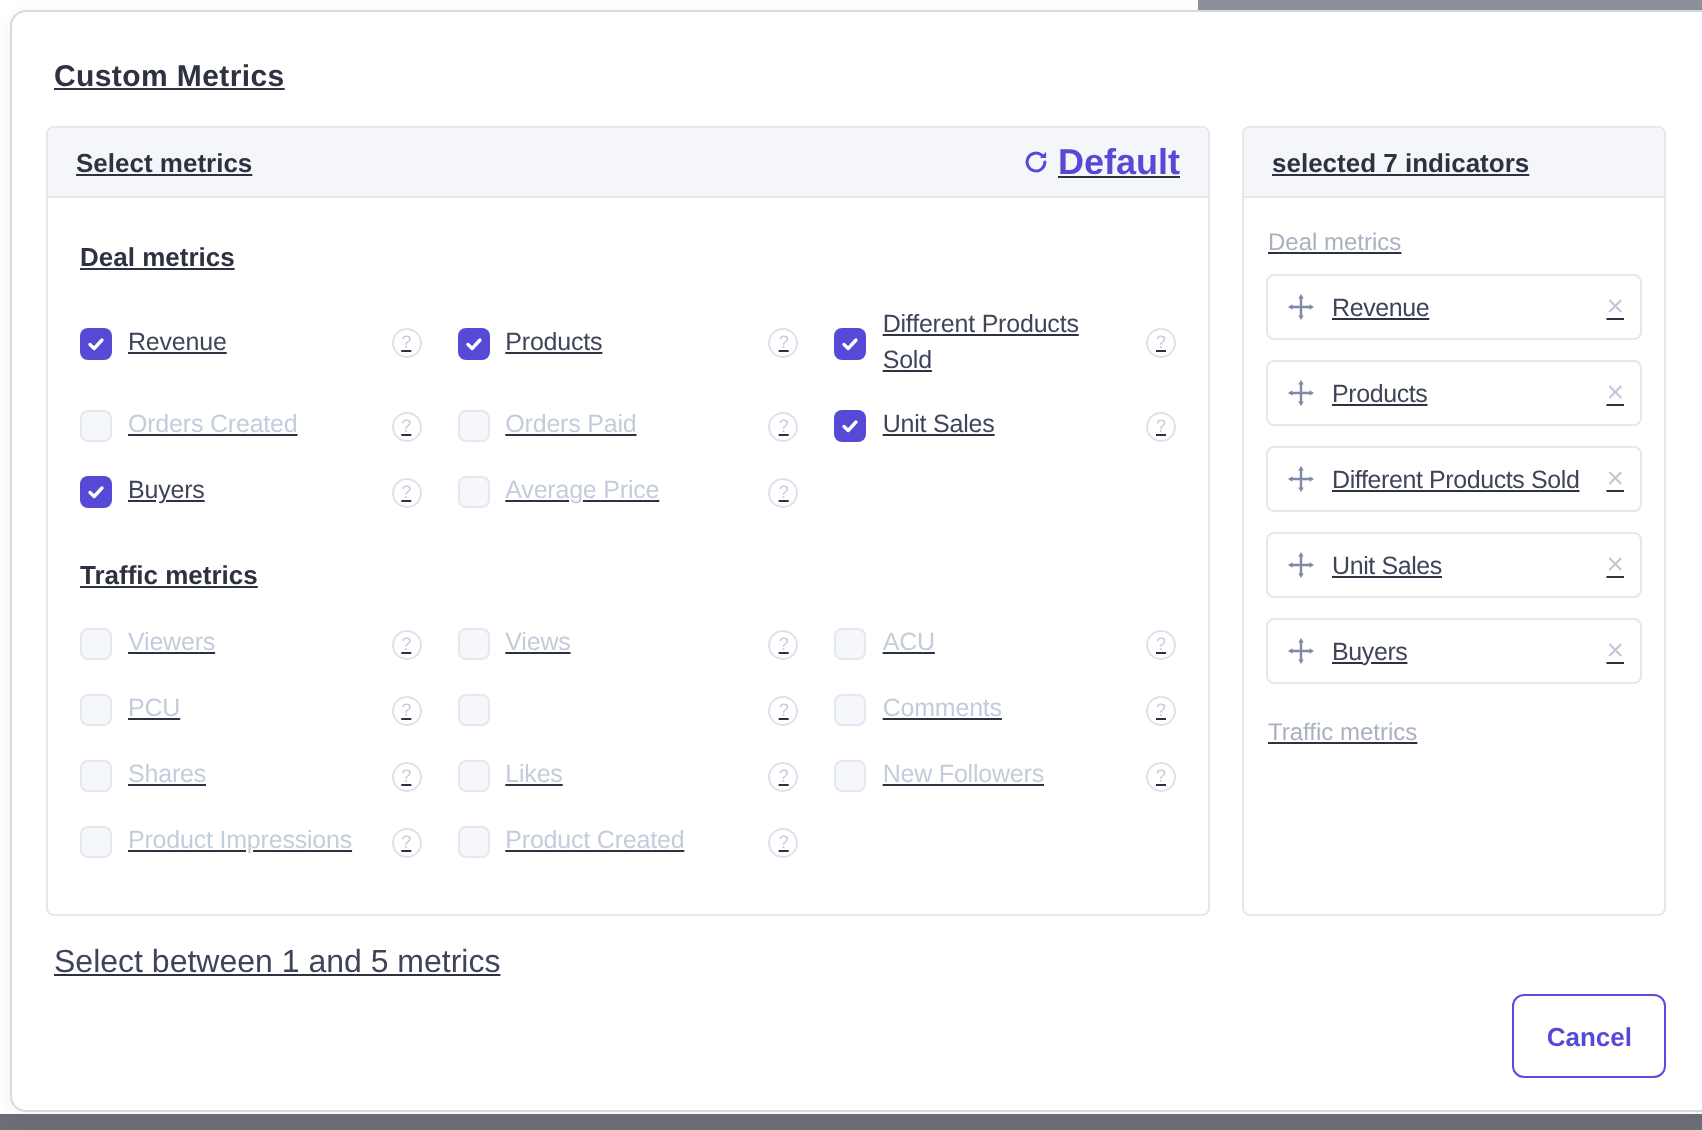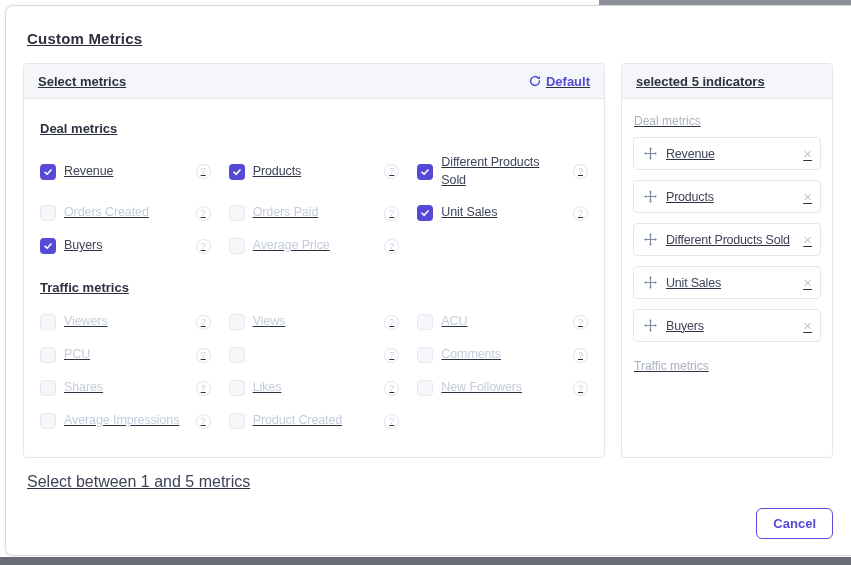--- a/index.html
+++ b/index.html
@@ -35,21 +35,21 @@
   .panel-right { flex: 0 0 212px; }
   .panel-header {
     flex: none; height: 35px; background: var(--panel-header-bg);
     border-bottom: 1px solid var(--panel-border);
     display: flex; align-items: center; justify-content: space-between;
     padding: 0 14px; font-size: 13px; font-weight: 700; color: var(--text-dark);
   }
   .default-btn {
     display: inline-flex; align-items: center; gap: 5px;
     background: none; border: none; cursor: pointer;
-    color: var(--accent); font-family: inherit; font-size: 13px; font-weight: 700;
+    color: var(--accent); font-family: inherit; font-size: 18px; font-weight: 700;
   }
   .default-btn svg { display: block; }
 
   .select-body { flex: 1; padding: 12px 14px 14px; overflow: hidden; }
   .group-title { font-size: 13px; font-weight: 700; color: var(--text-dark); margin: 10px 2px 18px; }
   .metric-grid + .group-title { margin-top: 25px; }
   .metric-grid {
     display: grid; grid-template-columns: repeat(3, 1fr);
     column-gap: 18px; row-gap: 15px; margin: 0 2px;
   }
@@ -80,21 +80,21 @@
   .drag { color: var(--icon-gray); flex: none; display: flex; cursor: grab; }
   .sel-label { margin-left: 9px; font-size: 12.5px; letter-spacing: -.2px; color: var(--text-body); white-space: nowrap; }
   .remove {
     margin-left: auto; flex: none; background: none; border: none; cursor: pointer;
     color: var(--close-gray); font-family: inherit;
   }
   .remove .x { font-size: 15px; line-height: 1; }
 
   .hint { margin: 15px 0 0 21px; font-size: 16px; color: var(--text-body); }
   .actions { position: absolute; right: 18px; bottom: 16px; display: flex; gap: 12px; }
-  .btn { height: 31px; padding: 0 16px; border-radius: 6px; font-family: inherit; font-size: 13px; font-weight: 700; cursor: pointer; }
+  .btn { height: 42px; padding: 0 16px; border-radius: 6px; font-family: inherit; font-size: 13px; font-weight: 700; cursor: pointer; }
   .btn-cancel { background: #fff; border: 1px solid var(--accent-border); color: var(--accent); }
   .btn-save { background: var(--save-disabled-bg); border: none; color: var(--save-disabled-text); }
 </style>
 </head>
 <body>
 
 <div class="top-bar"></div>
 <div class="bottom-bar"></div>
 
 <div class="modal">
@@ -244,37 +244,37 @@
     <span class="checkbox unchecked">
       
     </span>
     <span class="metric-label">New Followers</span>
     <span class="help">?</span>
   </div>
             <div class="metric-item off">
     <span class="checkbox unchecked">
       
     </span>
-    <span class="metric-label">Average Impressions</span>
+    <span class="metric-label">Product Impressions</span>
     <span class="help">?</span>
   </div>
             <div class="metric-item off">
     <span class="checkbox unchecked">
       
     </span>
     <span class="metric-label">Product Created</span>
     <span class="help">?</span>
   </div>
           </div>
         </div>
     </section>
 
     <aside class="panel panel-right">
       <div class="panel-header">
-        <span>selected 5 indicators</span>
+        <span>selected 7 indicators</span>
       </div>
       <div class="selected-body" id="selected-body">
           <div class="sel-group-title">Deal metrics</div>
           <div class="sel-card">
     <span class="drag">
       <svg viewBox="0 0 14 14" width="13" height="13">
         <path d="M7 2 V12 M2 7 H12" stroke="currentColor" stroke-width="1.3" fill="none"></path>
         <path d="M7 0 L5.5 2.4 H8.5 Z M7 14 L5.5 11.6 H8.5 Z M0 7 L2.4 5.5 V8.5 Z M14 7 L11.6 5.5 V8.5 Z" fill="currentColor"></path>
       </svg>
     </span>

